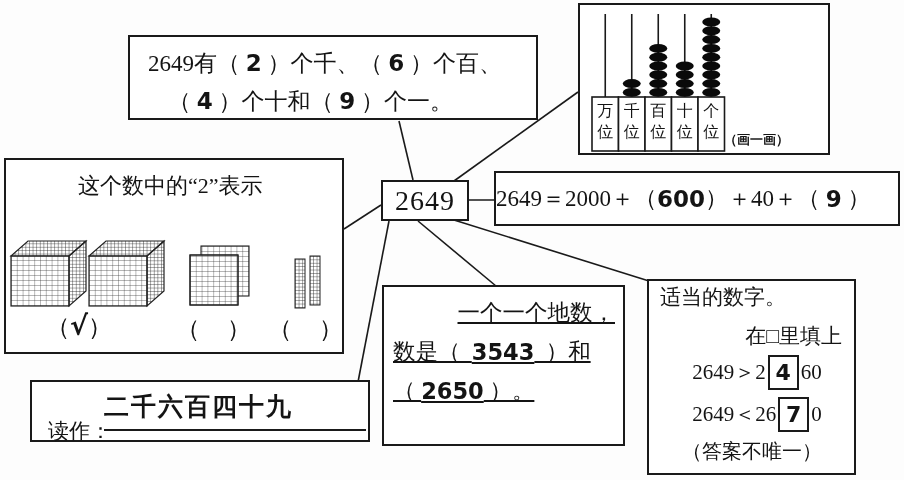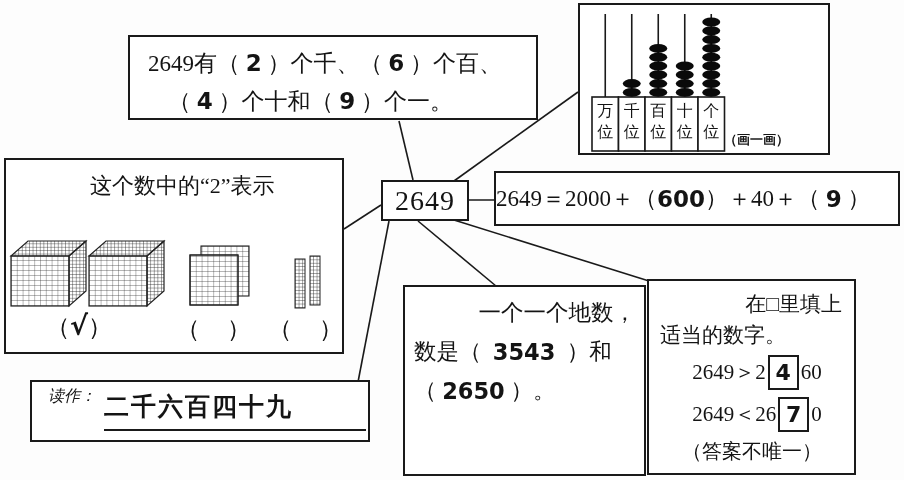--- a/index.html
+++ b/index.html
@@ -21,38 +21,38 @@
   #box-abacus{left:578px;top:3px;width:252px;height:152px;}
   #abacus-note{position:absolute;left:144px;bottom:4px;font-size:13px;white-space:pre;font-weight:bold;}
   
   #center-node{
     left:381px;top:180px;width:88px;height:41px;display:flex;align-items:center;justify-content:center;
     font-size:28px;letter-spacing:1px;
   }
   
   #box-expansion{left:494px;top:171px;width:406px;height:55px;display:flex;align-items:center;font-size:23px;}
   
-  #box-choose{left:4px;top:158px;width:340px;height:196px;font-size:22px;padding-left:12px;}
+  #box-choose{left:4px;top:158px;width:340px;height:196px;font-size:22px;}
   #box-choose .l1{margin:11px 0 0 0;text-indent:72px;}
   #box-choose .l2{margin:7px 0 0 14px;}
   #blocks-svg{position:absolute;left:0px;top:78px;}
   .option-row{position:absolute;left:0;top:150px;width:336px;height:40px;}
   .option{position:absolute;font-size:24px;white-space:pre;}
   .option .ck{font-family:"DejaVu Sans", sans-serif;font-weight:700;font-size:27px;}
   #opt-0{left:40px;} #opt-1{left:170px;} #opt-2{left:262px;}
   
   #box-read{left:30px;top:380px;width:340px;height:62px;}
-  #read-label{position:absolute;left:16px;top:4px;font-size:16px;font-style:italic;}
+  #read-label{position:absolute;left:16px;top:35px;font-size:21px;}
   #read-answer{
     position:absolute;left:72px;top:8px;width:262px;text-align:left;
     border-bottom:2px solid #1a1a1a;padding-bottom:6px;
     font-family:"DejaVu Sans", sans-serif;font-weight:700;font-size:25px;letter-spacing:2px;
   }
   
-  #box-neighbors{left:403px;top:285px;width:243px;height:191px;font-size:22.5px;}
+  #box-neighbors{left:382px;top:285px;width:243px;height:161px;font-size:22.5px;text-decoration:underline;}
   #box-neighbors .ln{margin:0 0 0 9px;height:39px;display:flex;align-items:center;}
   #box-neighbors .ln.first{margin-top:6px;justify-content:flex-end;margin-right:8px;}
   
   #box-compare{left:647px;top:279px;width:209px;height:196px;font-size:21px;}
   #box-compare .ln{margin-left:11px;display:flex;align-items:center;}
   #box-compare .ln1{margin-top:8px;height:30px;justify-content:flex-end;margin-right:12px;}
   #box-compare .ln2{height:32px;}
   #box-compare .ln3,#box-compare .ln4{height:42px;justify-content:center;}
   #box-compare .ln5{height:32px;justify-content:center;margin-right:10px;font-size:20px;}
   .digit-box{
@@ -195,22 +195,22 @@
         <span class="seg">  ）和</span>
       </div>
     <div class="ln">
         <span class="seg">（ </span>
         <span class="seg ans">2650</span>
         <span class="seg"> ）。</span>
       </div>
   </div>
 
   <div class="box" id="box-compare">
+    <div class="ln ln2">适当的数字。</div>
     <div class="ln ln1">在□里填上</div>
-    <div class="ln ln2">适当的数字。</div>
     <div class="ln ln3">
         <span class="seg">2649＞2</span>
         <span class="digit-box">4</span>
         <span class="seg">60</span>
       </div>
     <div class="ln ln4">
         <span class="seg">2649＜26</span>
         <span class="digit-box">7</span>
         <span class="seg">0</span>
       </div>

